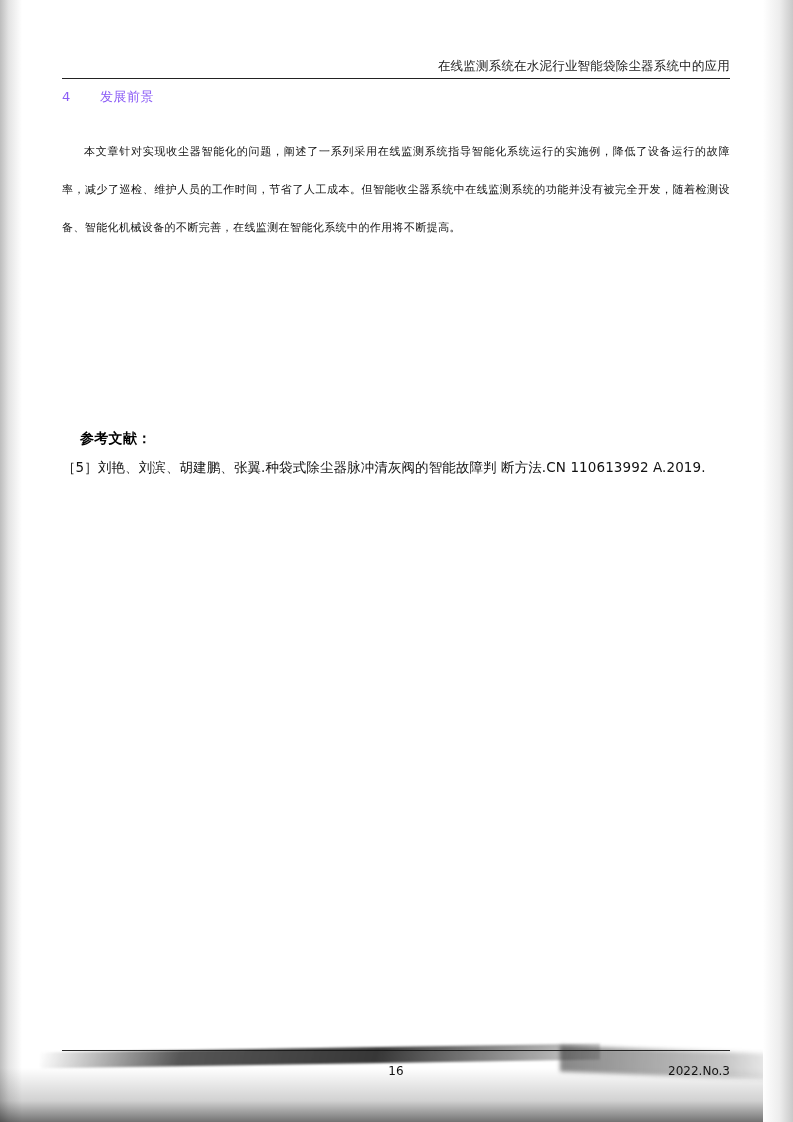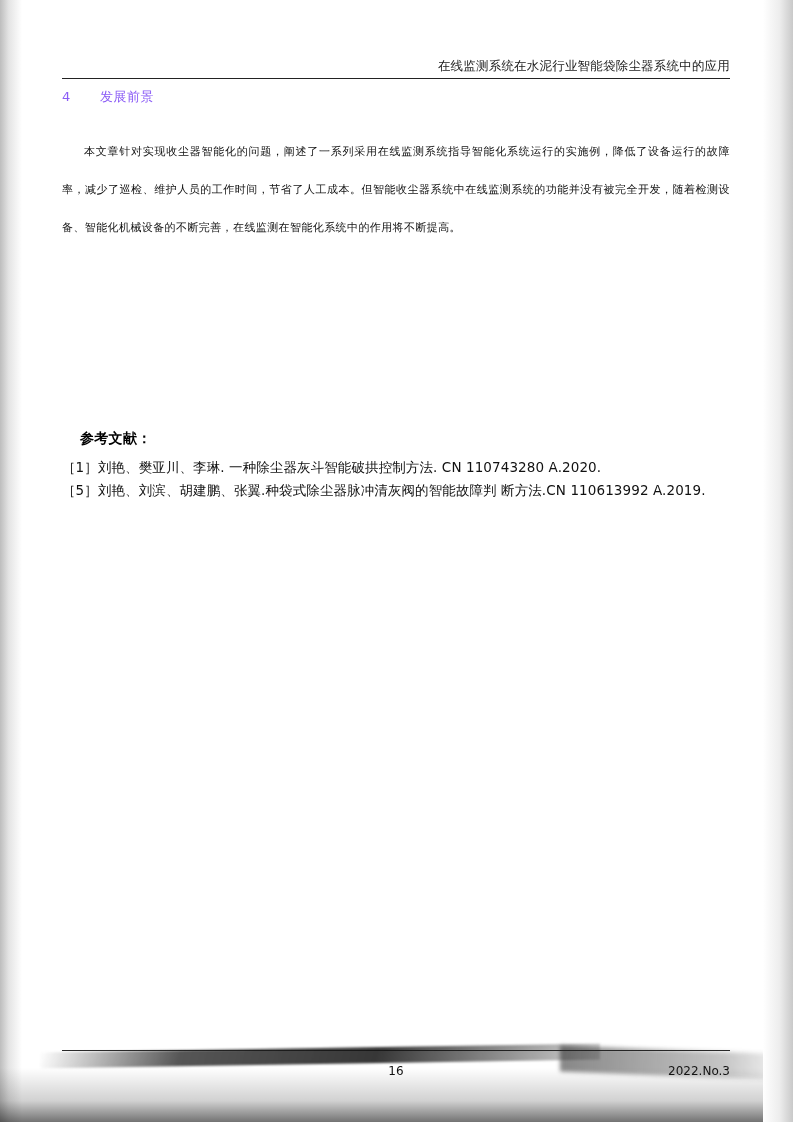--- a/index.html
+++ b/index.html
@@ -195,21 +195,20 @@
 
     <div class="section-heading">
       <span class="num">4</span><span>发展前景</span>
     </div>
 
     <p class="body-para">本文章针对实现收尘器智能化的问题，阐述了一系列采用在线监测系统指导智能化系统运行的实施例，降低了设备运行的故障率，减少了巡检、维护人员的工作时间，节省了人工成本。但智能收尘器系统中在线监测系统的功能并没有被完全开发，随着检测设备、智能化机械设备的不断完善，在线监测在智能化系统中的作用将不断提高。</p>
 
     <div class="ref-title">参考文献：</div>
 
     <ul class="ref-list">
-      <li class="ref-item">［1］刘艳、樊亚川、李琳. 一种除尘器灰斗智能破拱控制方法. CN 110743280 A.2020.</li>
       <li class="ref-item">［5］刘艳、刘滨、胡建鹏、张翼.种袋式除尘器脉冲清灰阀的智能故障判 断方法.CN 110613992 A.2019.</li>
     </ul>
 
     <div class="footer-rule">
       <div class="thin"></div>
     </div>
     <div class="footer-page">16</div>
     <div class="footer-issue">2022.No.3</div>
   </div>
 

